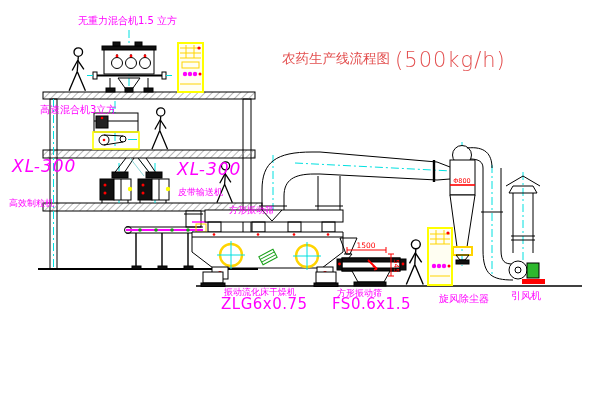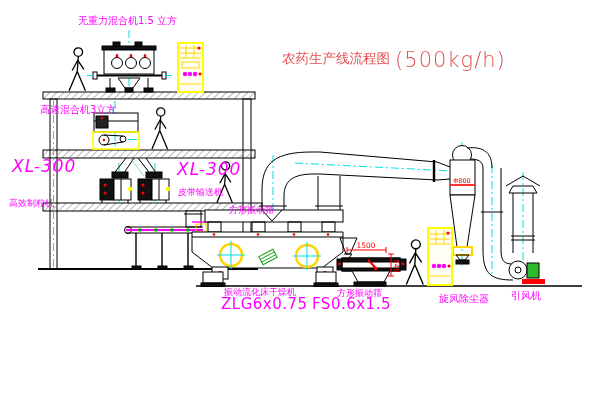--- a/index.html
+++ b/index.html
@@ -280,19 +280,19 @@
 
 <div class="label lbl-xl" style="left:177px;top:161px;">XL-300</div>
 <div class="label lbl-sm" style="left:178px;top:188px;">皮带输送机</div>
 
 <div class="label lbl-sm" style="left:229px;top:206px;">方形振动筛</div>
 
 <div class="label lbl-sm" style="left:224px;top:288px;">振动流化床干燥机</div>
 <div class="label lbl-model" style="left:221px;top:297px;">ZLG6x0.75</div>
 
 <div class="label lbl-sm" style="left:337px;top:289px;text-align:right;">方形振动筛</div>
-<div class="label lbl-model" style="left:312px;top:297px;">FS0.6x1.5</div>
+<div class="label lbl-model" style="left:332px;top:297px;">FS0.6x1.5</div>
 
 <div class="label lbl-md" style="left:439px;top:294px;">旋风除尘器</div>
 
 <div class="label lbl-md" style="left:511px;top:291px;">引风机</div>
 
 </div>
 
 </body></html>

